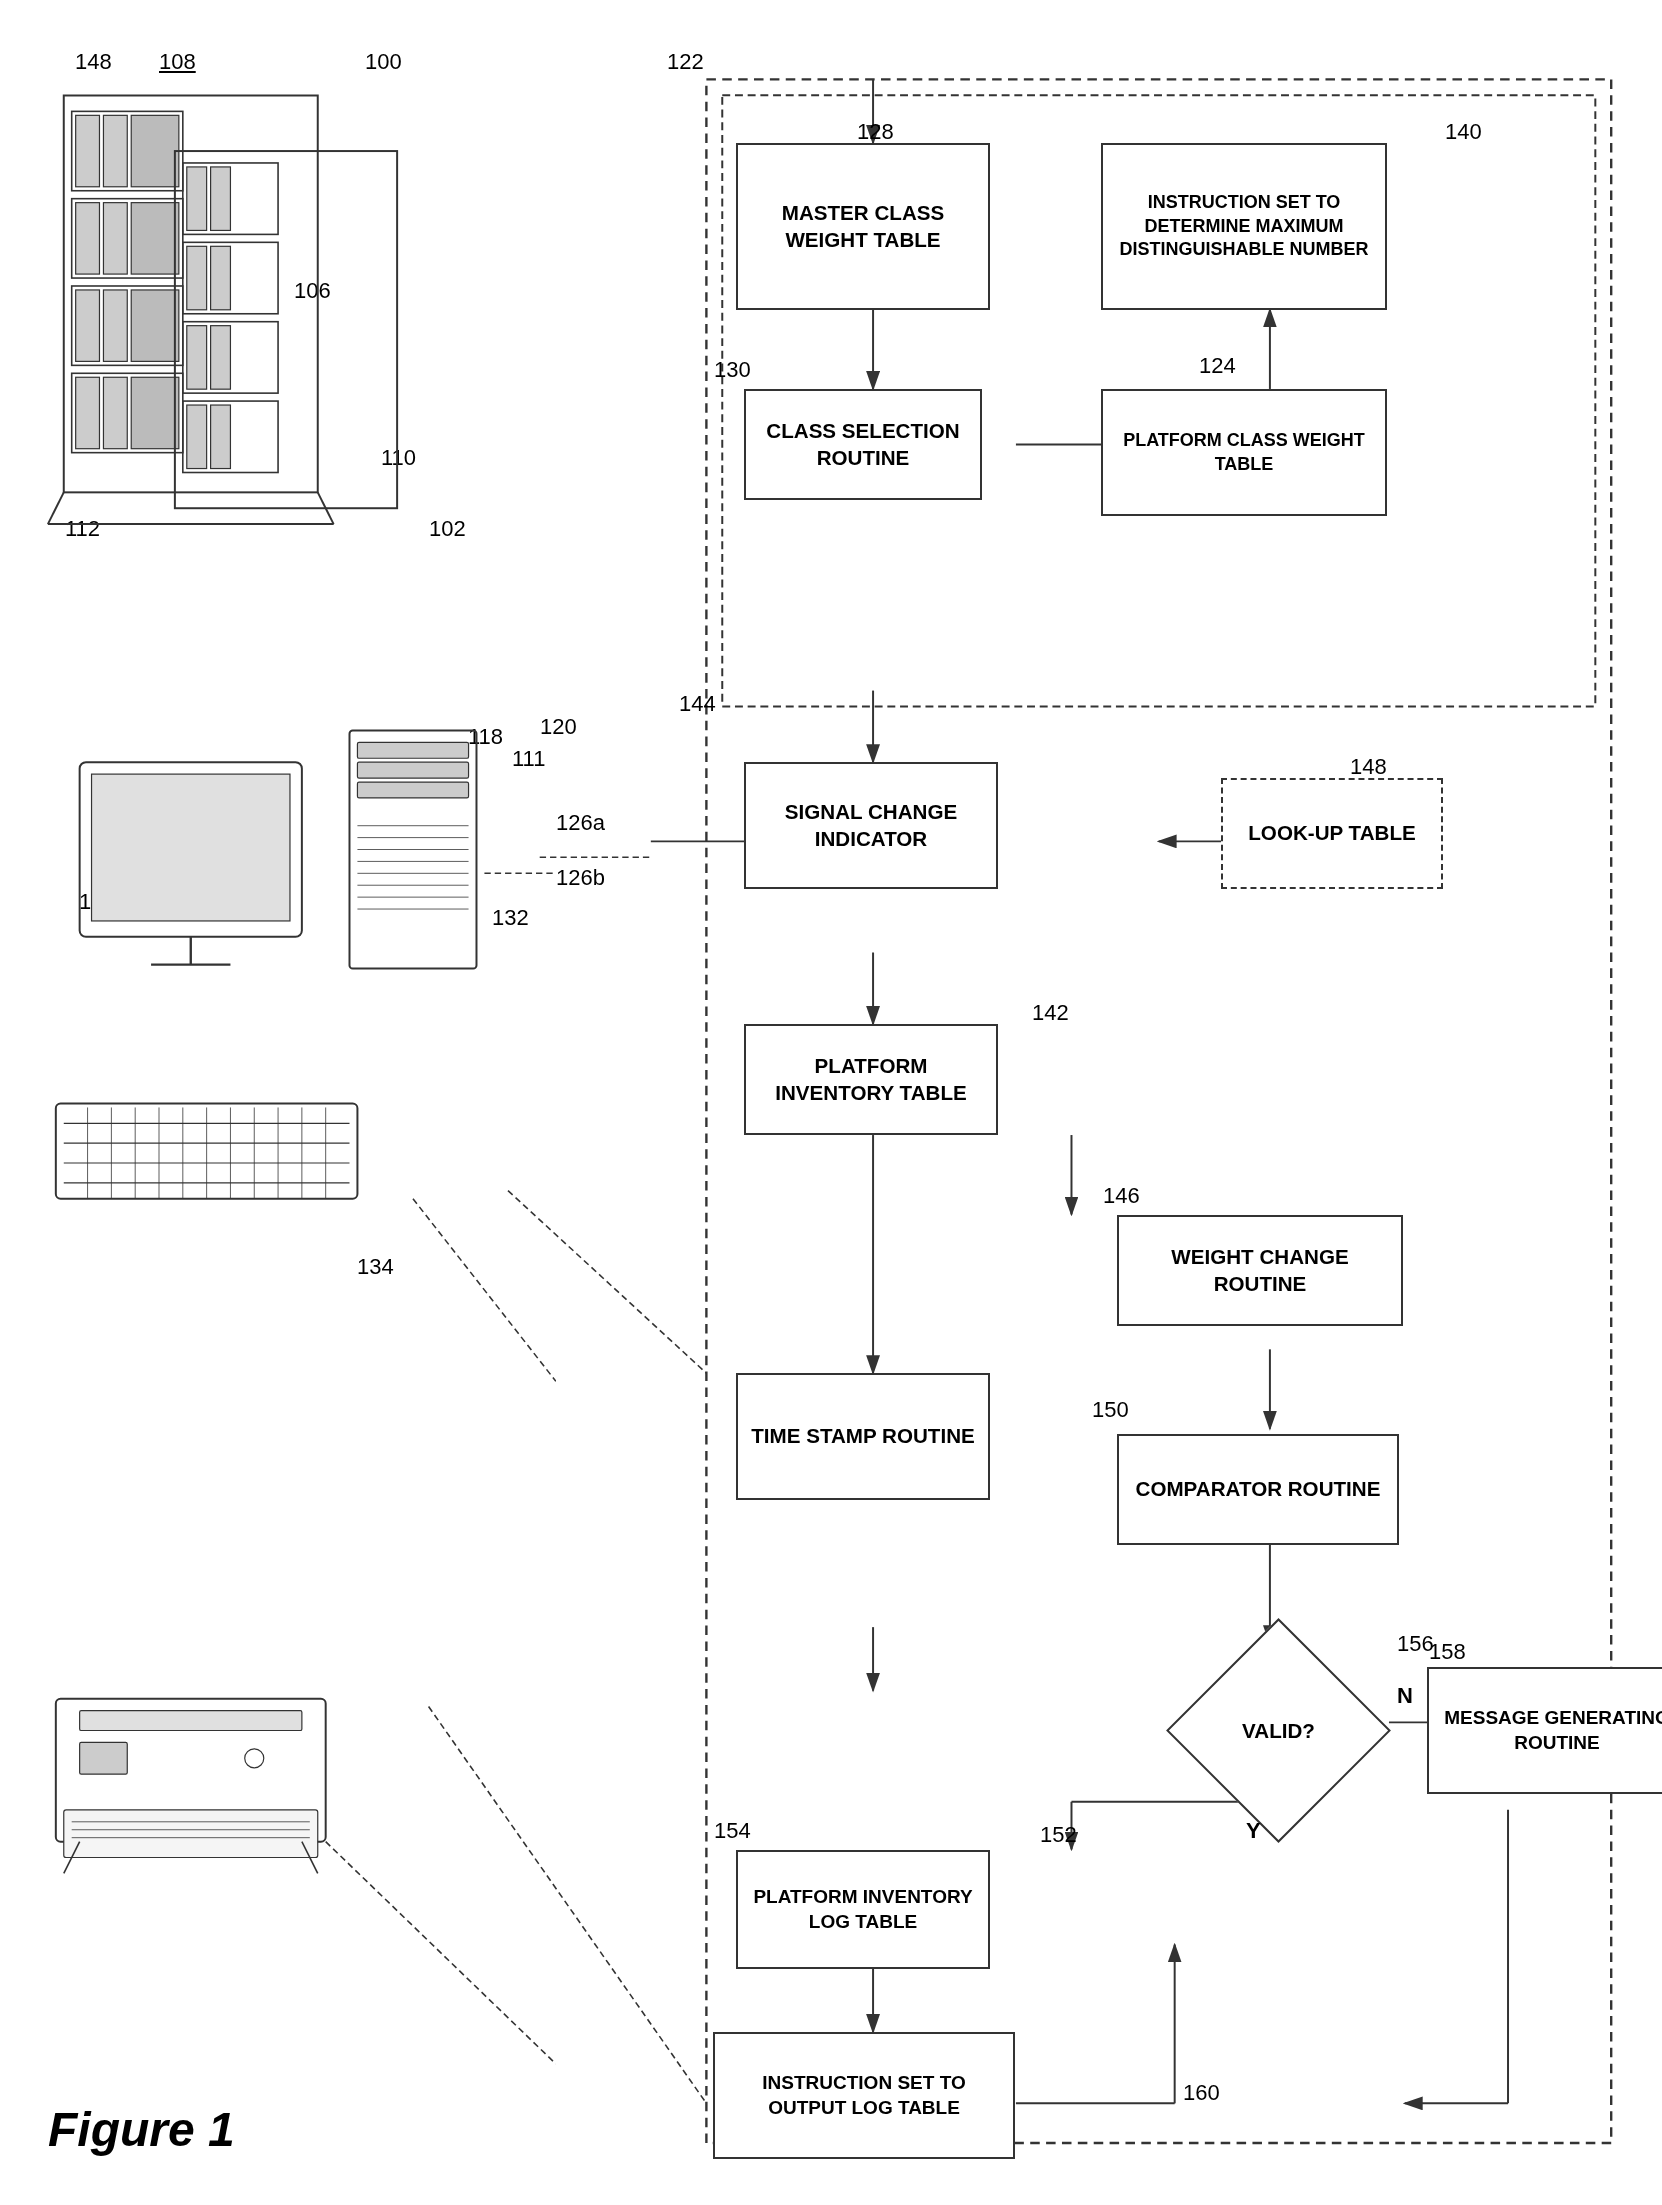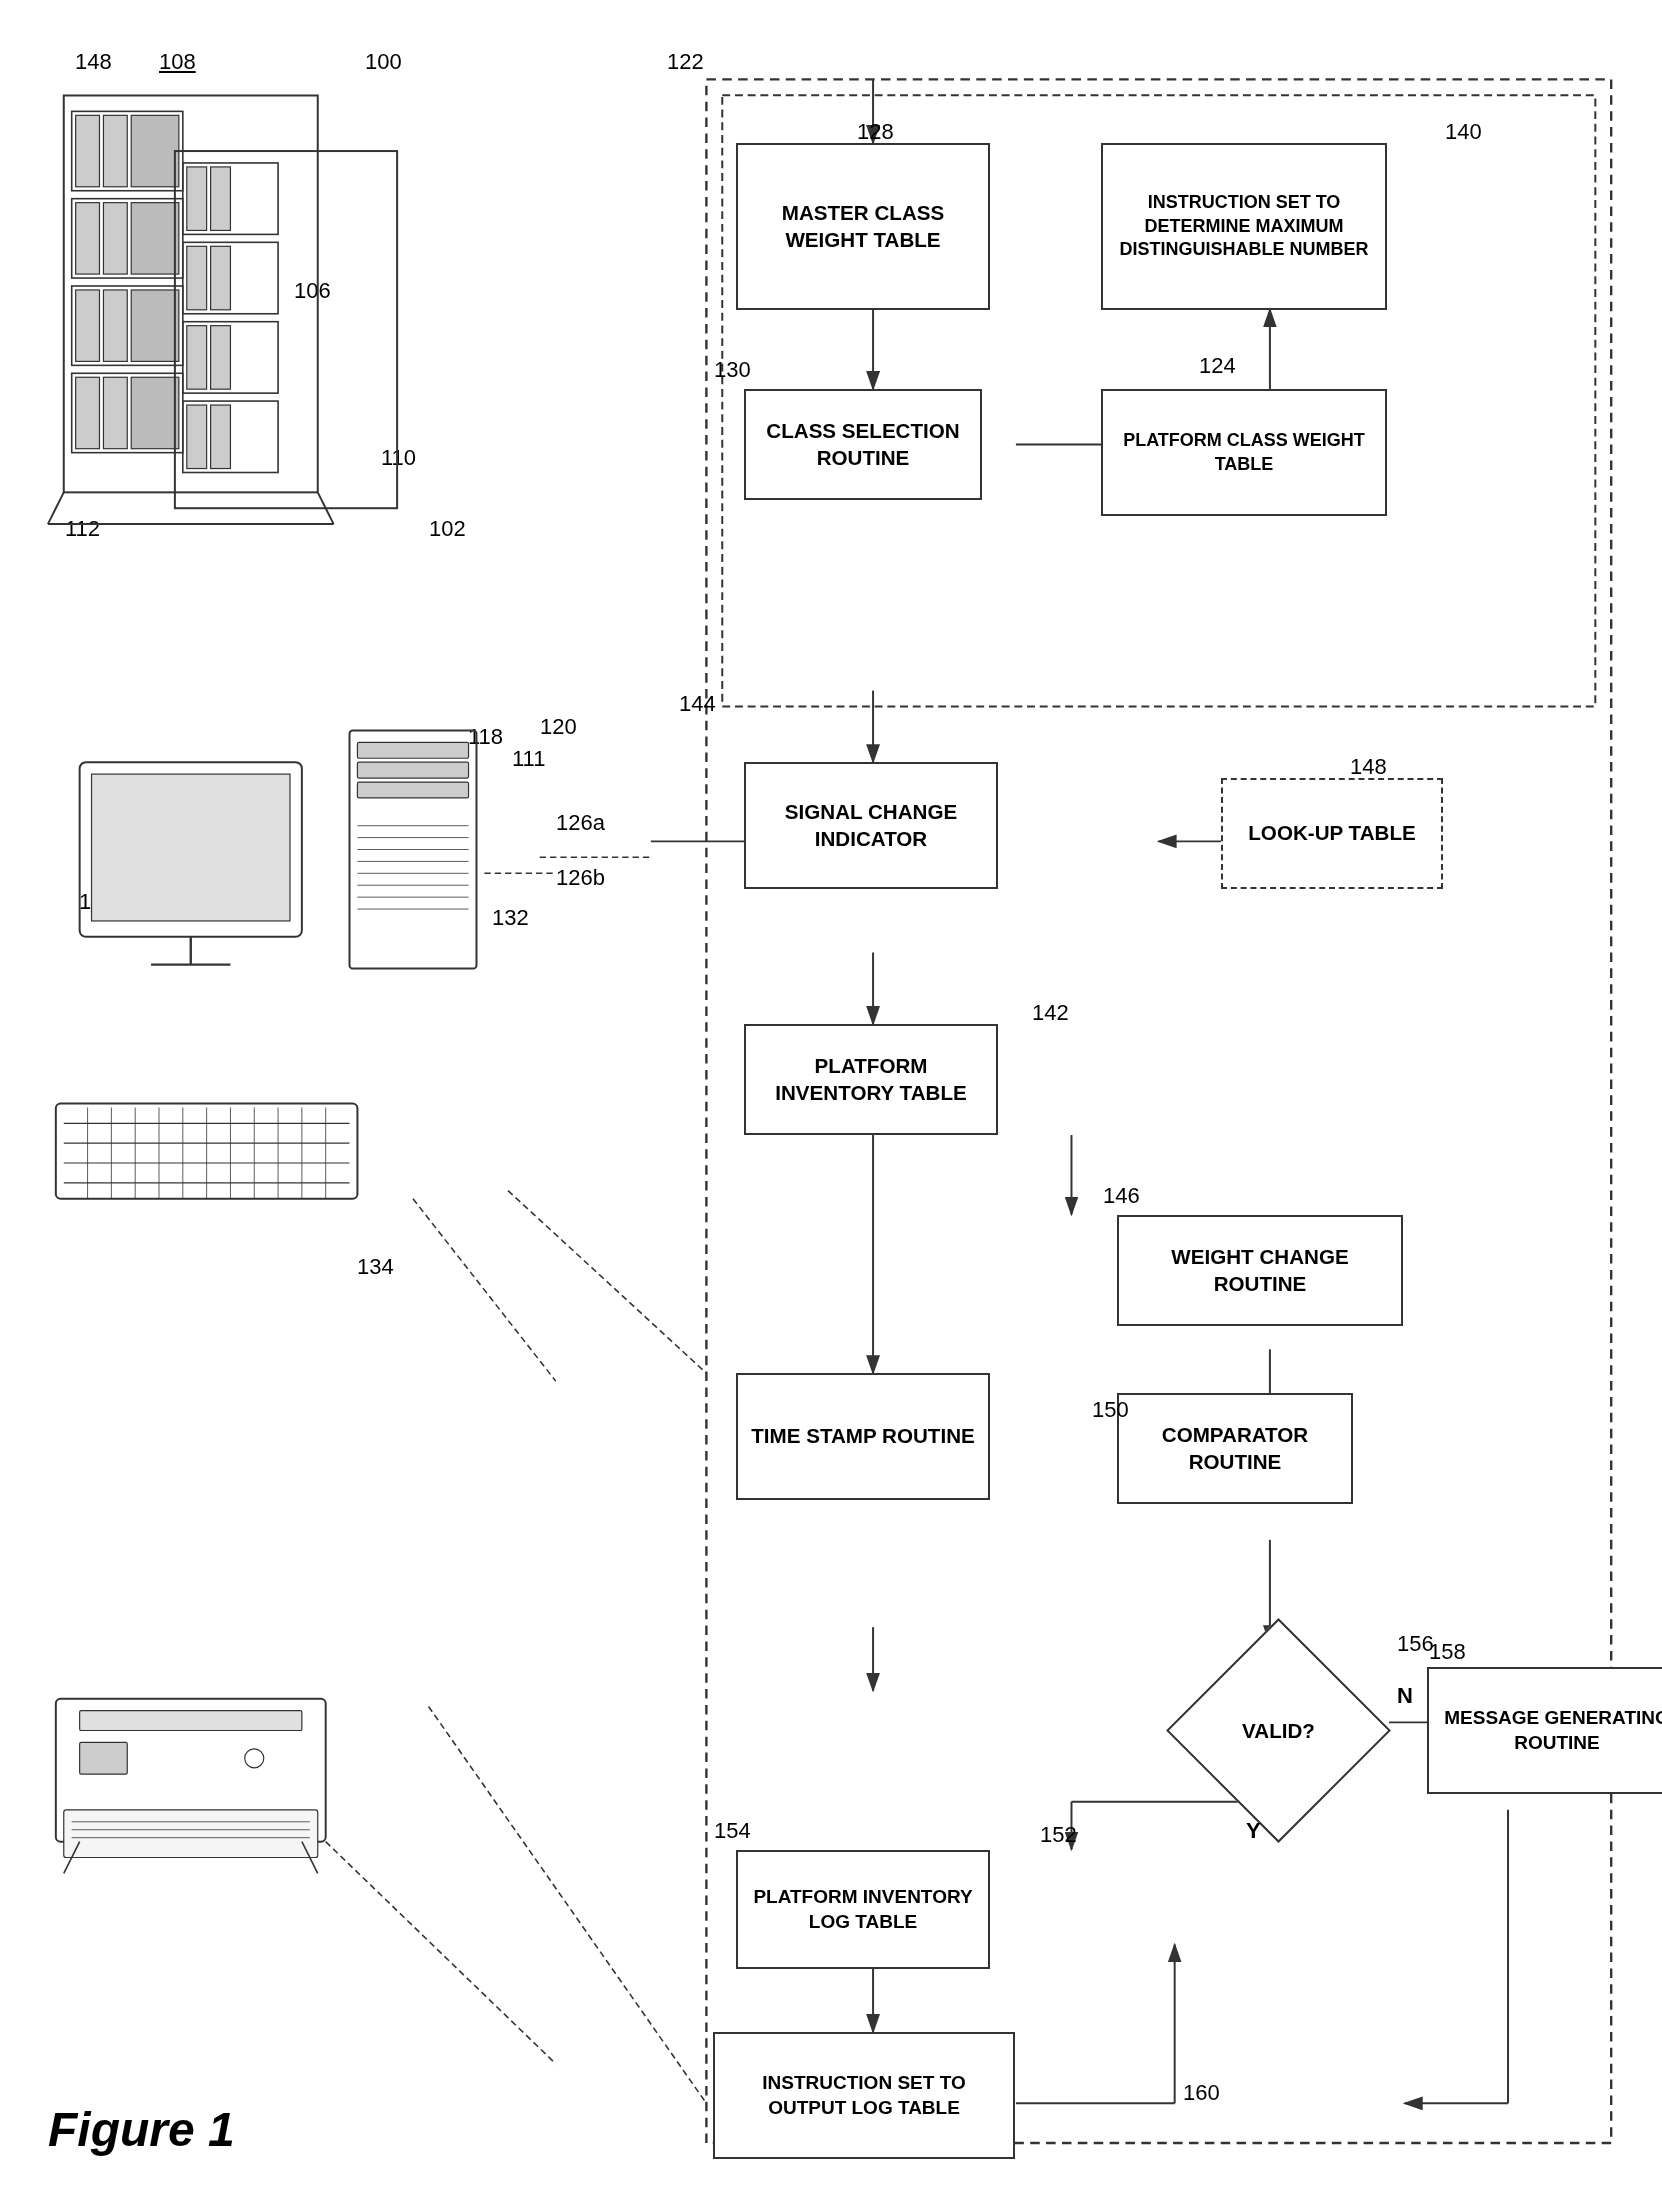--- a/index.html
+++ b/index.html
@@ -187,21 +187,21 @@
   </div>
 
   <div class="flow-box" style="left: 738px; top: 1024px; width: 254px; height: 111px;">
     <span>PLATFORM INVENTORY TABLE</span>
   </div>
 
   <div class="flow-box" style="left: 1111px; top: 1215px; width: 286px; height: 111px;">
     <span>WEIGHT CHANGE ROUTINE</span>
   </div>
 
-  <div class="flow-box" style="left: 1111px; top: 1393px; width: 236px; height: 111px;">
+  <div class="flow-box" style="left: 1111px; top: 1434px; width: 282px; height: 111px;">
     <span>COMPARATOR ROUTINE</span>
   </div>
 
   <div class="flow-box" style="left: 730px; top: 1373px; width: 254px; height: 127px;">
     <span>TIME STAMP ROUTINE</span>
   </div>
 
   <div class="diamond-container" style="position: absolute; left: 1183px; top: 1635px; width: 191px; height: 191px;">
     <div class="diamond"></div>
     <span class="diamond-text" style="position:absolute; top:50%; left:50%; transform:translate(-50%,-50%); font-size:20.6px; font-weight:bold; text-align:center;">VALID?</span>

